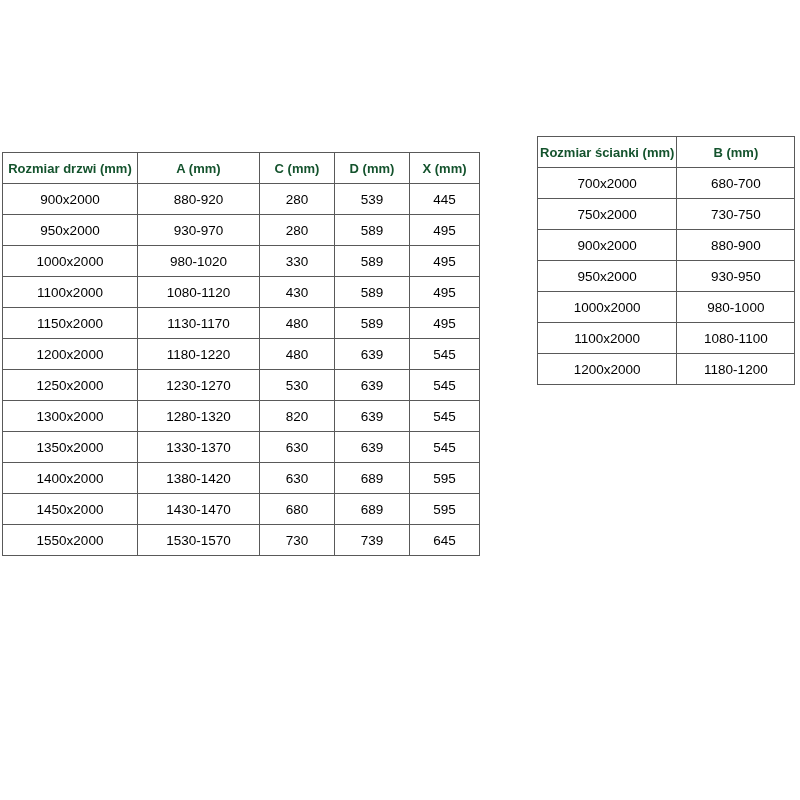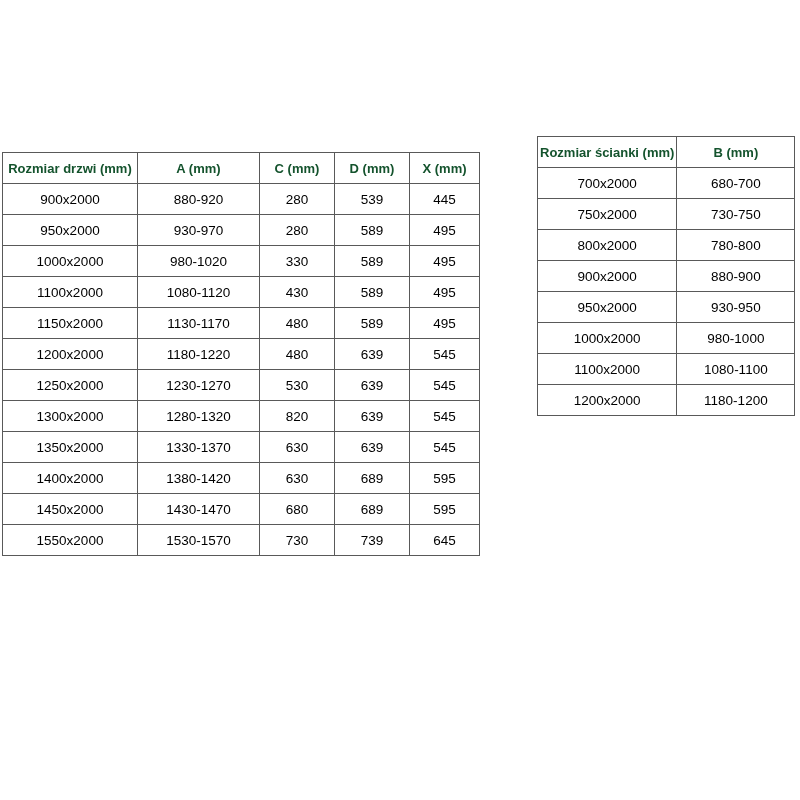--- a/index.html
+++ b/index.html
@@ -175,24 +175,20 @@
     <tbody>
         <tr>
           <td>700x2000</td>
           <td>680-700</td>
         </tr>
         <tr>
           <td>750x2000</td>
           <td>730-750</td>
         </tr>
         <tr>
-          <td>800x2000</td>
-          <td>780-800</td>
-        </tr>
-        <tr>
           <td>900x2000</td>
           <td>880-900</td>
         </tr>
         <tr>
           <td>950x2000</td>
           <td>930-950</td>
         </tr>
         <tr>
           <td>1000x2000</td>
           <td>980-1000</td>

